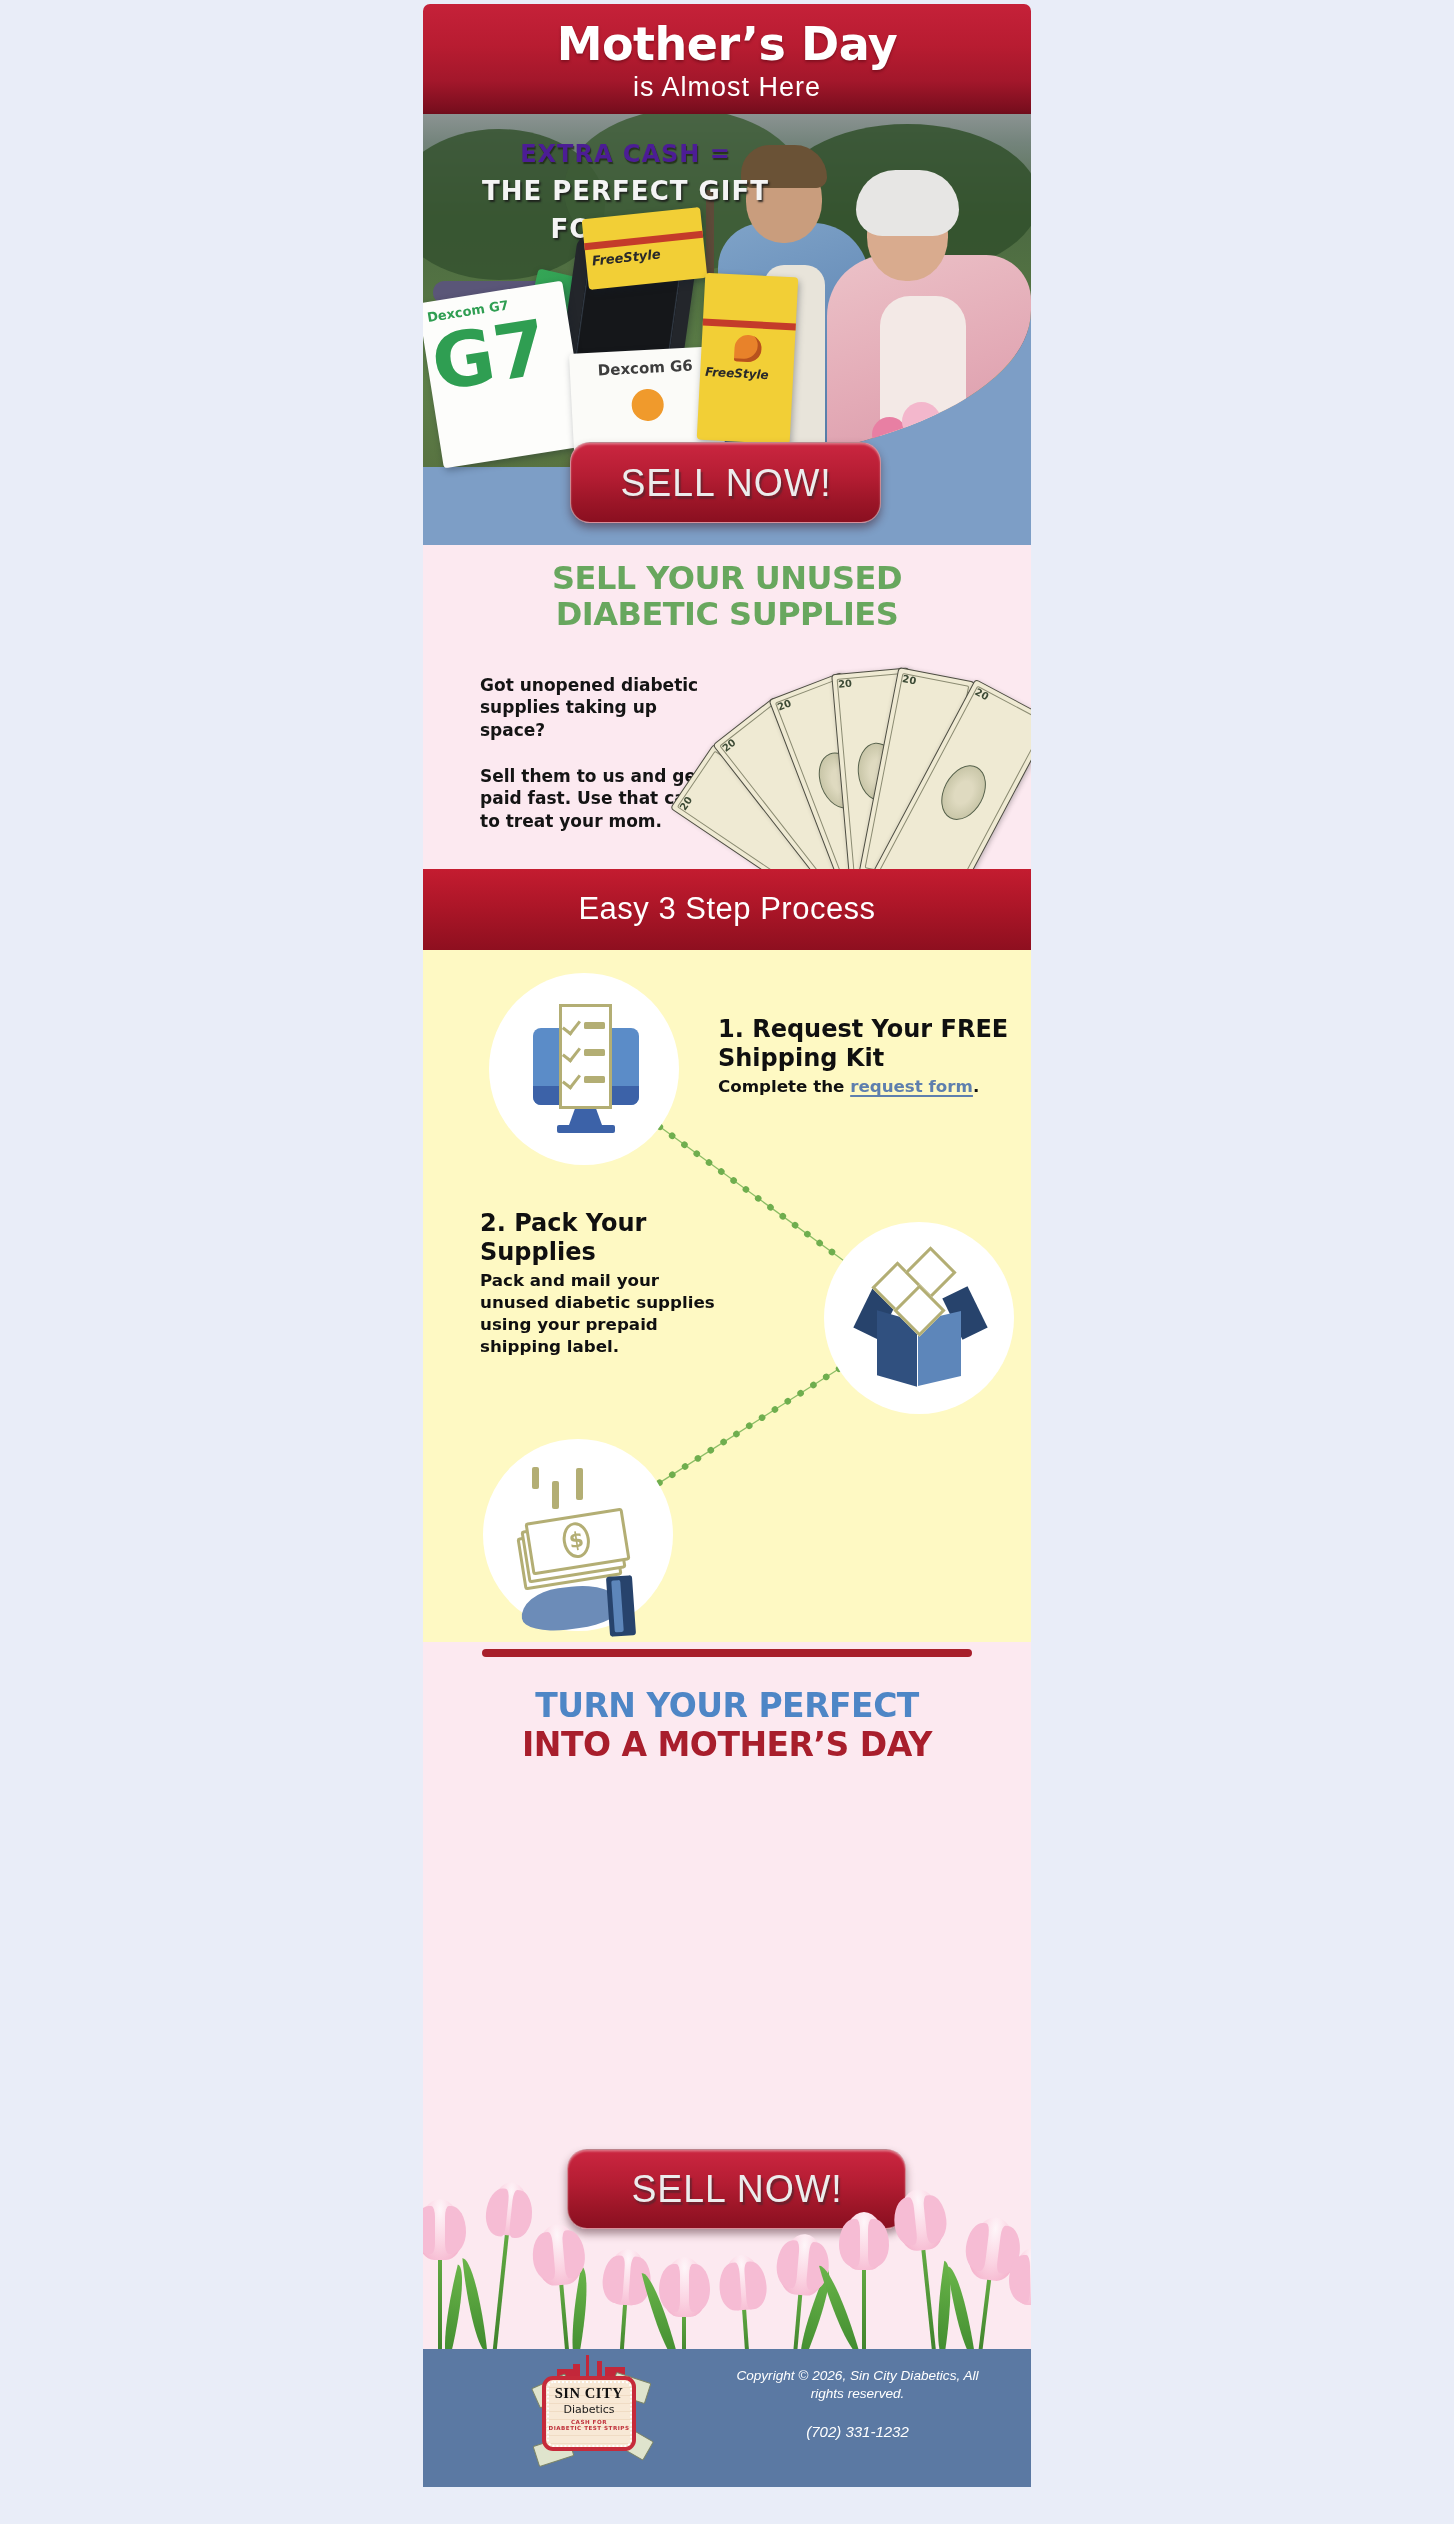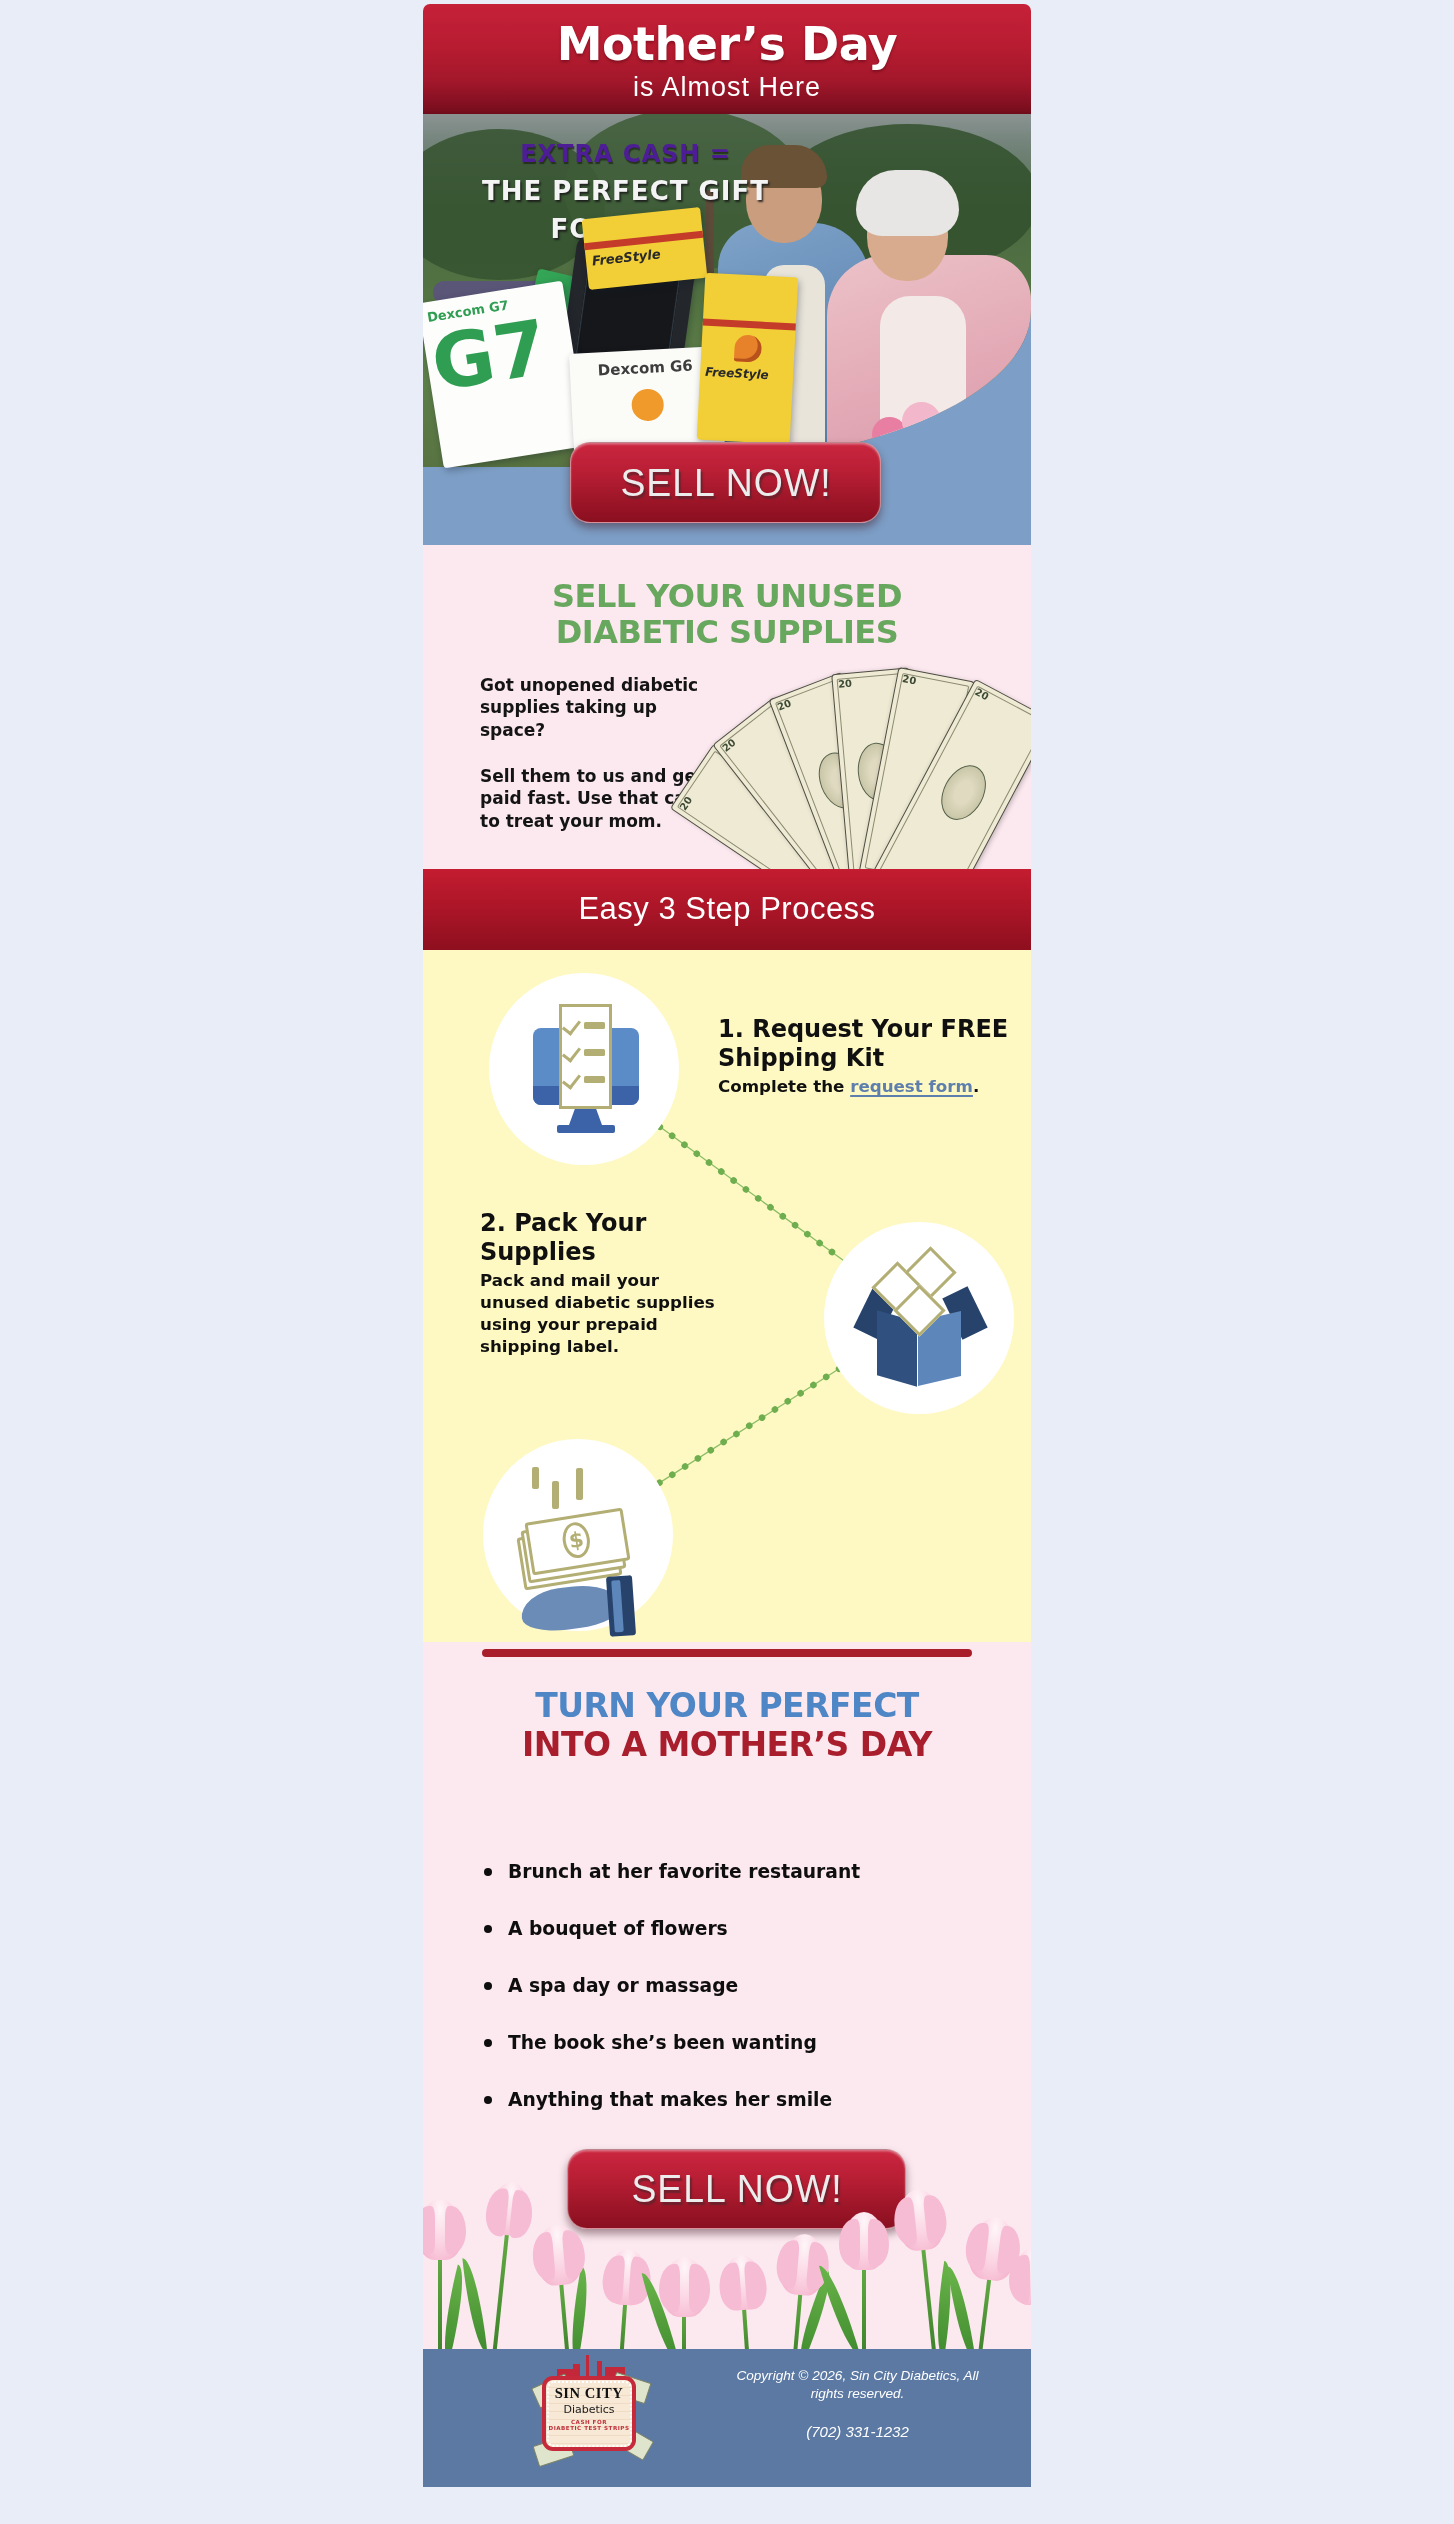--- a/index.html
+++ b/index.html
@@ -62,21 +62,21 @@
   
   .sell-btn{position:absolute;display:flex;align-items:center;justify-content:center;cursor:pointer;
       background:linear-gradient(180deg,#cb2640 0%,#b51d33 42%,#9b1527 75%,#8a0f20 100%);
       border:1px solid rgba(230,230,230,.55);border-radius:20px;
       box-shadow:0 5px 9px rgba(60,20,30,.45), inset 0 1.5px 2px rgba(255,255,255,.35);}
   .sell-btn span{font-family:"Liberation Sans",sans-serif;font-size:39px;font-weight:400;letter-spacing:1px;
       color:#ececec;text-shadow:2px 2.5px 1.5px rgba(95,35,45,.8);transform:scaleX(.96);}
 
   
   .intro{position:relative;height:324px;background:#fce9f0;overflow:hidden;}
-  .intro h2{margin:0;padding-top:33px;text-align:center;font-size:32px;line-height:36px;font-weight:bold;
+  .intro h2{margin:0;padding-top:15px;text-align:center;font-size:32px;line-height:36px;font-weight:bold;
       letter-spacing:-0.5px;color:#68a75e;}
   .ipara{position:absolute;left:57px;width:242px;font-size:17px;font-weight:bold;color:#141414;line-height:1.32;}
   .ip1{top:129px;} .ip2{top:220px;}
   .fan{position:absolute;left:313px;top:105px;width:295px;height:219px;}
   .bill{position:absolute;left:116px;top:20px;width:76px;height:207px;transform-origin:50% 115%;
         background:#efead3;border:1.5px solid #4d4d42;border-radius:4px;box-shadow:1.5px 1.5px 5px rgba(40,40,40,.3);}
   .bill::before{content:"";position:absolute;inset:4px;border:1px solid #8b8b72;border-radius:2px;}
   .bill .num{position:absolute;left:5px;top:4px;font-size:10px;font-weight:bold;color:#3d4b36;}
   .bill .oval{position:absolute;left:17px;top:71px;width:38px;height:56px;border-radius:50%;
         border:1.5px solid #55604a;background:radial-gradient(#dfdac0 30%,#b9b897 100%);}
@@ -344,27 +344,20 @@
         </div>
       </div>
     </div>
 
     <div class="gift">
       <div class="divider"></div>
       <div class="gift-h">
         <div class="gh1">TURN YOUR PERFECT</div>
         <div class="gh2">INTO A MOTHER’S DAY</div>
       </div>
-      <ul class="blist">
-        <li>Brunch at her favorite restaurant</li>
-        <li>A bouquet of flowers</li>
-        <li>A spa day or massage</li>
-        <li>The book she’s been wanting</li>
-        <li>Anything that makes her smile</li>
-      </ul>
       <div class="sell-btn" style="left:144px;top:507px;width:337px;height:78px;">
         <span>SELL NOW!</span>
       </div>
       <div class="tulips">
         <div class="tulip" style="left:-7px;">
             <div class="bud"></div>
             <div class="stem" style="height:106px;"></div>
             <div class="leaf" style="left:30px;bottom:0;transform:rotate(14deg);"></div>
           </div>
         <div class="tulip" style="left:56px;transform:rotate(6deg);">

